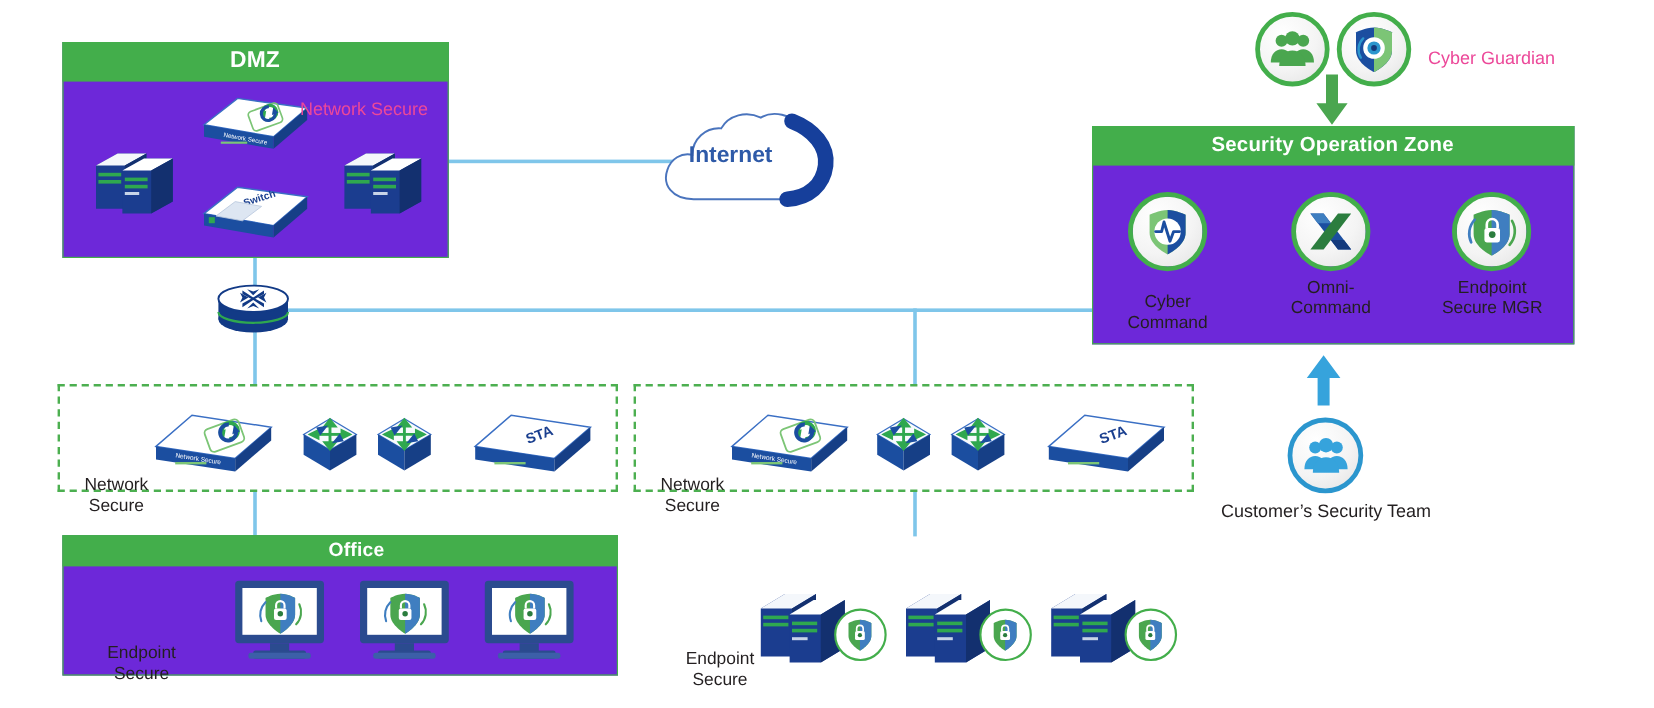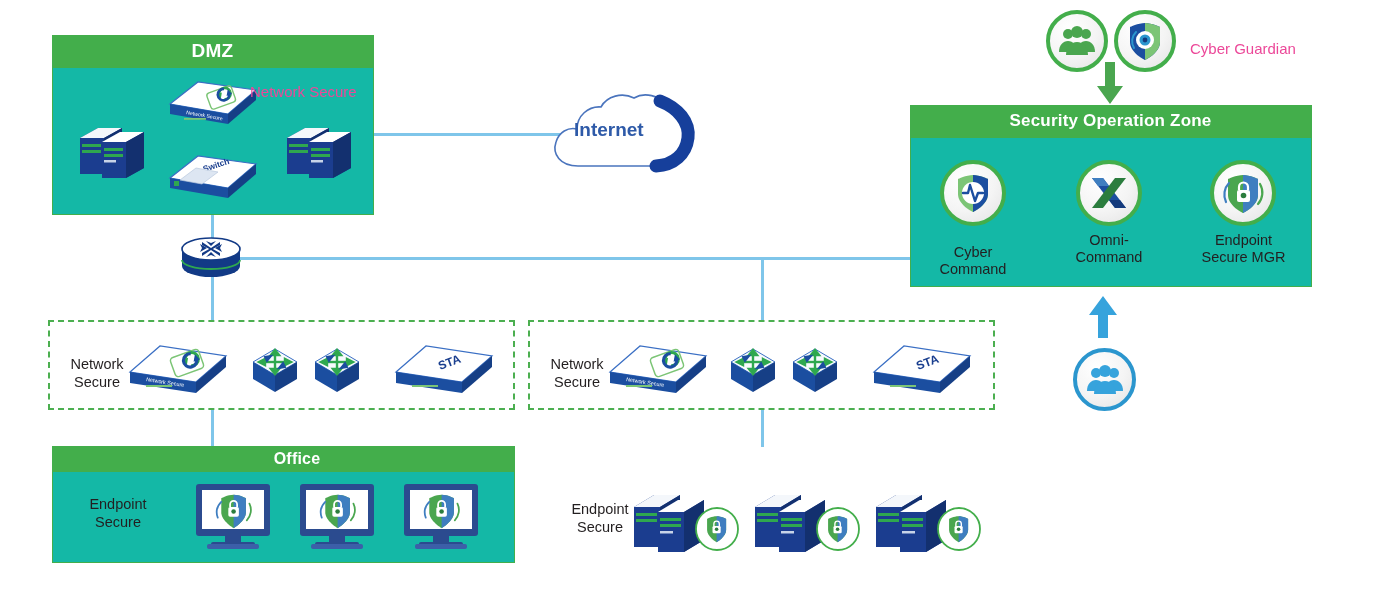--- a/index.html
+++ b/index.html
@@ -13,21 +13,21 @@
     position: relative;
     width: 1378px;
     height: 590px;
     background: #ffffff;
     overflow: hidden;
   }
 
   
   .zone {
     position: absolute;
-    background: #14b8a6;
+    background: #6d28d9;
     border: 1.5px solid #43ae4b;
   }
   .zone-header {
     position: absolute;
     left: -1.5px; top: -1.5px;
     background: #43ae4b;
     color: #ffffff;
     font-weight: bold;
     display: flex;
     align-items: center;
@@ -40,20 +40,21 @@
     border: 2px dashed #4caf50;
   }
 
   
   .side-label {
     position: absolute;
     color: #231f20;
     text-align: center;
     line-height: 1.22;
     white-space: pre-line;
+    margin-top: 40px;
   }
   .icon-caption {
     position: absolute;
     color: #231f20;
     text-align: center;
     line-height: 1.2;
     white-space: pre-line;
   }
   .plain-label {
     position: absolute;
@@ -571,14 +572,15 @@
   <div class="circ-icon blue-ring" style="left:1073px; top:348px; width:63px; height:63px;">
     <svg width="40" height="30" viewBox="0 0 40 30">
       <circle cx="11" cy="8" r="5" fill="#36a3dc"></circle>
       <circle cx="29" cy="8" r="5" fill="#36a3dc"></circle>
       <circle cx="20" cy="6" r="6" fill="#36a3dc"></circle>
       <path d="M2,26 C2,19 6,15 11,15 C16,15 20,19 20,26 Z" fill="#36a3dc"></path>
       <path d="M20,26 C20,19 24,15 29,15 C34,15 38,19 38,26 Z" fill="#36a3dc"></path>
       <path d="M9,29 C9,21 14,16 20,16 C26,16 31,21 31,29 Z" fill="#36a3dc"></path>
     </svg>
   </div>
+  <div class="icon-caption" style="left:1014px; top:418px; width:182px; font-size:15px;">Customer’s Security Team</div>
 
 </div>
 
 </body></html>

